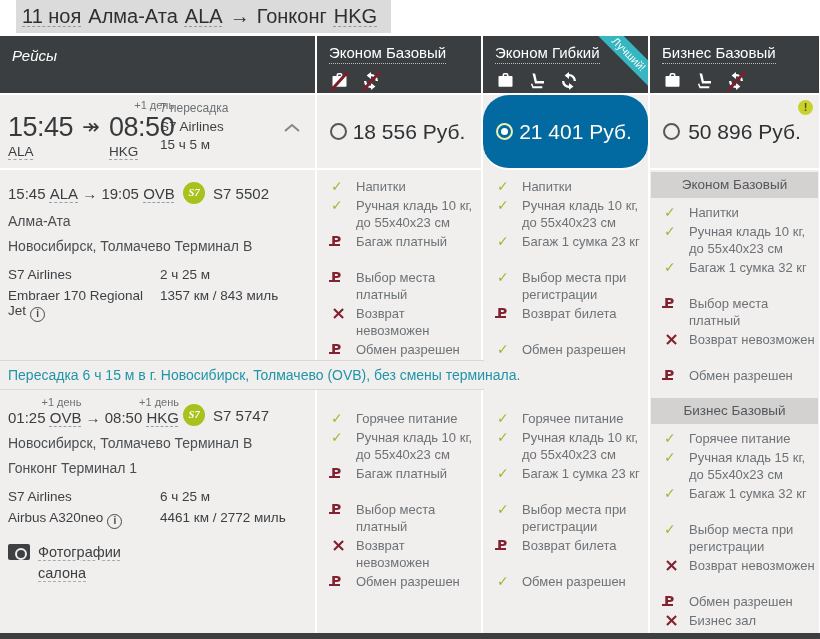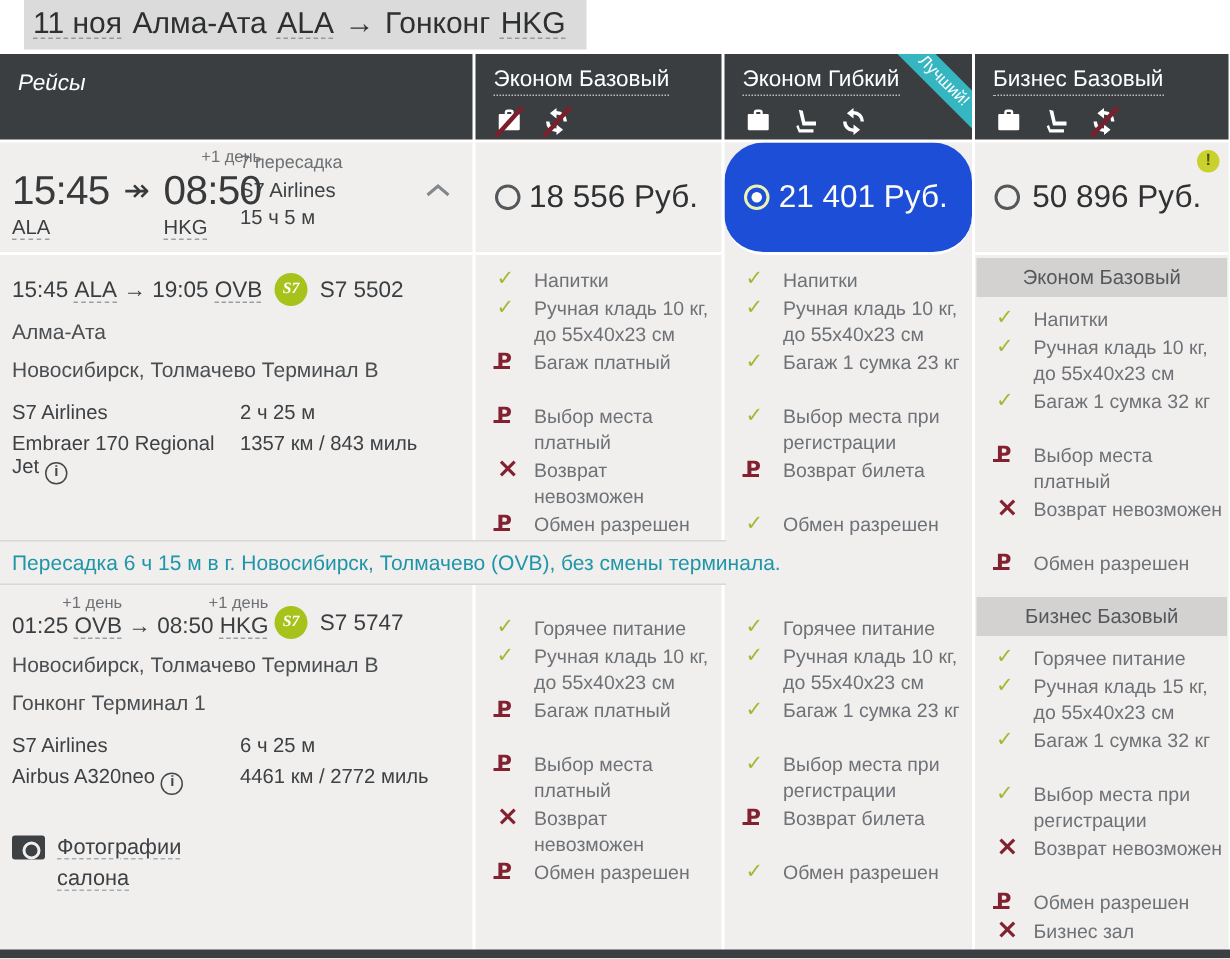--- a/index.html
+++ b/index.html
@@ -38,21 +38,21 @@
   .b-price { height:75px; border-bottom:2px solid #fff; flex:none; position:relative;
     display:flex; align-items:center; padding-left:13px; }
   .b-seg1 { height:190px; flex:none; }
   .b-seg1.tall { height:220px; }
   .b-gap { height:30px; flex:none; }
   .b-seg2 { flex:1; }
 
   
   .radio { width:17px; height:17px; border:2px solid #55585a; border-radius:50%; flex:none; }
   .price-txt { margin:12px auto; font-size:21px; color:#2f3133; padding-right:10px; white-space:nowrap; }
-  .b-price.sel { background:#1d4ed8;border-radius:26px; }
+  .b-price.sel { background:#0369a1;border-radius:26px; }
   .b-price.sel .radio { border-color:#ecf2b2; position:relative; }
   .b-price.sel .radio::after { content:""; position:absolute; left:50%; top:50%; width:7px; height:7px;
     margin:-3.5px 0 0 -3.5px; border-radius:50%; background:#fff; }
   .b-price.sel .price-txt { color:#fdfdf5; }
   .warn { position:absolute; top:5px; right:6px; width:15px; height:15px; border-radius:50%;
     background:#c9d22c; color:#514f12; font-size:11px; font-weight:bold; text-align:center; line-height:15px; }
 
   
   .sum-grid { position:absolute; left:8px; top:3px; display:grid; grid-template-columns:auto 36px auto; }
   .plus { font-size:11px; color:#6d7174; height:14px; line-height:14px;text-align:right; }
@@ -80,21 +80,21 @@
   .tcol { display:inline-block; }
   .seg2pad { padding-top:5px; }
 
   
   .b-note { height:30px; flex:none; position:relative; }
   .note-inner { position:absolute; left:0; top:0; width:484px; height:30px; background:#f0efee;
     border-top:1px solid #d9d8d6; border-bottom:1px solid #d9d8d6; z-index:3;
     font-size:14px; color:#2095a8; line-height:28px; padding-left:8px; white-space:nowrap; }
 
   
-  .photo-link { margin-top:25px; display:flex; gap:8px; font-size:14.5px; color:#3e4144; cursor:pointer; }
+  .photo-link { margin-top:13px; display:flex; gap:8px; font-size:14.5px; color:#3e4144; cursor:pointer; }
   .cam { width:22px; height:16px; background:#3e4144; border-radius:2px; position:relative; flex:none; margin-top:2px; }
   .cam::before { content:""; position:absolute; left:7px; top:4px; width:8px; height:8px; border-radius:50%;
     border:2px solid #f0efee; }
   .pl-txt { width:110px; text-decoration:underline; text-decoration-style:dashed; text-decoration-color:#a9adb0;
     text-underline-offset:3px; text-decoration-thickness:1px; line-height:21px; }
 
   
   .flist { padding:8px 4px 0 14px; }
   .flist.pt20 { padding-top:20px; }
   .fi { display:flex; font-size:13px; line-height:17px; color:#6e7276; }

